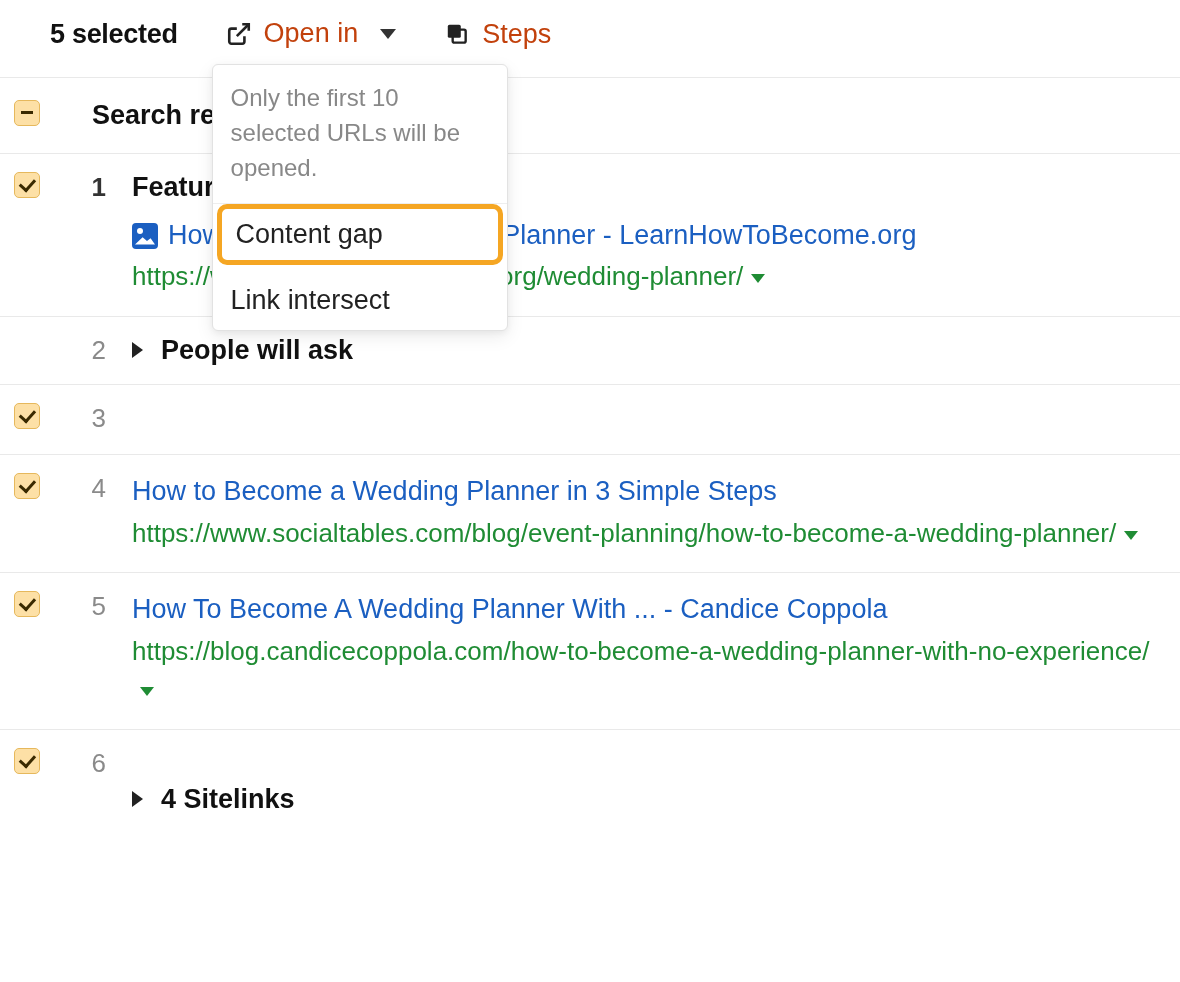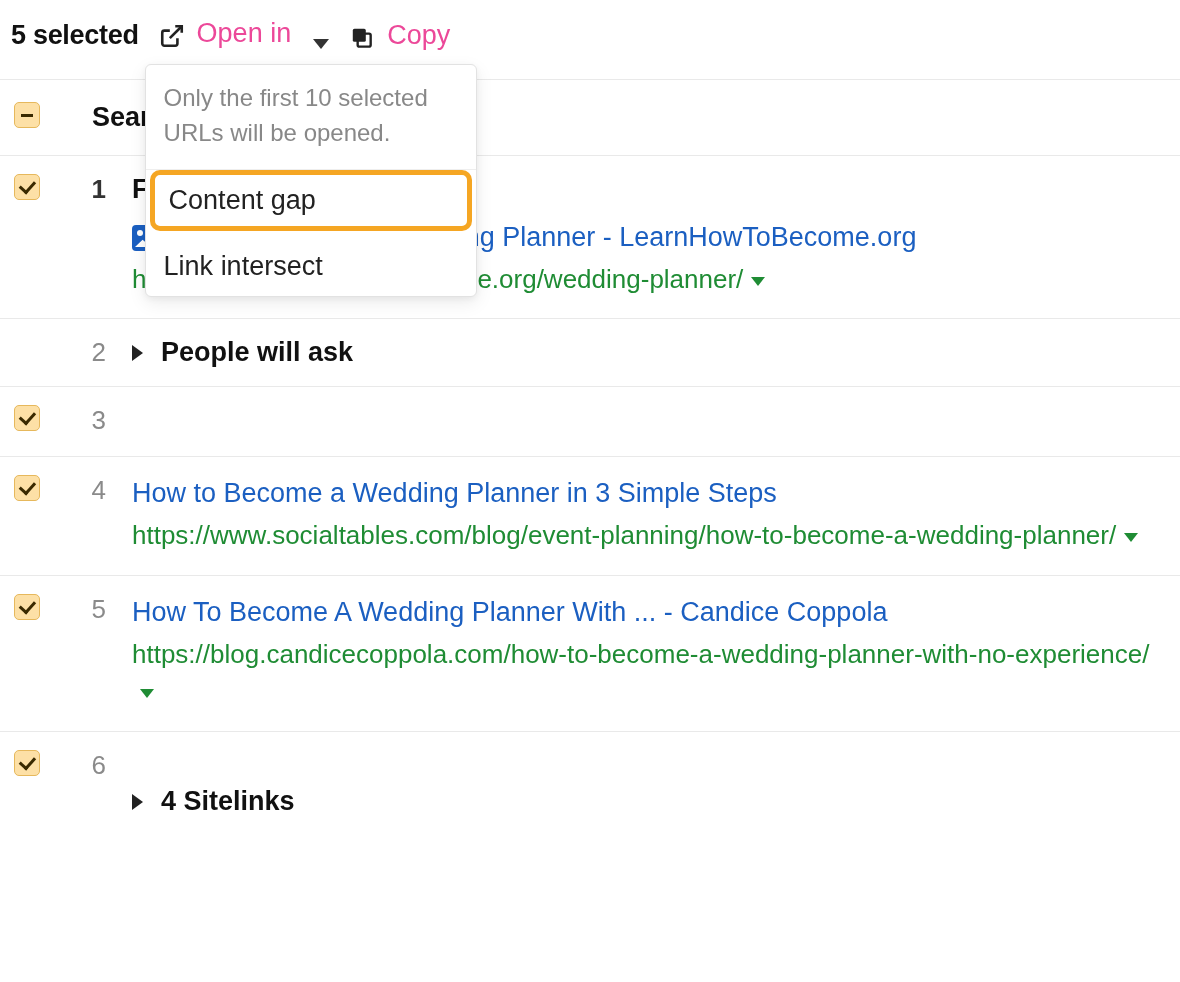--- a/index.html
+++ b/index.html
@@ -2,38 +2,39 @@
 <html><head>
 <meta charset="utf-8">
 <style>
   * { box-sizing: border-box; margin: 0; padding: 0; }
   html, body { font-family: -apple-system, BlinkMacSystemFont, "Segoe UI", Helvetica, Arial, sans-serif; background: #fff; }
   body { width: 1180px; }
 
   .toolbar {
     display: flex;
     align-items: center;
-    gap: 20px;
-    padding: 18px 11px 26px;
+    gap: 48px;
+    padding: 18px 22px 26px;
+    margin-left: 28px;
   }
   .selected-count { font-size: 27px; font-weight: 700; color: #111; letter-spacing: -0.3px; }
   .open-in-wrap { position: relative; }
   .open-in-btn, .copy-btn {
-    display: inline-flex; align-items: flex-end; gap: 12px;
-    font-size: 27px; color: #ec4899; cursor: pointer;
+    display: inline-flex; align-items: center; gap: 12px;
+    font-size: 27px; color: #c2410c; cursor: pointer;
   }
   .open-in-btn svg, .copy-btn svg { flex: none; }
   .caret-dn {
     width: 0; height: 0; border-left: 8px solid transparent;
     border-right: 8px solid transparent; border-top: 10px solid #333;
     margin-left: 10px;
   }
   .dropdown {
     position: absolute; top: 46px; left: -14px;
-    width: 332px; background: #fff; border: 1px solid #e2e2e2;
+    width: 296px; background: #fff; border: 1px solid #e2e2e2;
     border-radius: 6px; box-shadow: 0 6px 18px rgba(0,0,0,0.08), 0 2px 6px rgba(0,0,0,0.05);
     z-index: 20;
   }
   .dropdown-note {
     font-size: 24px; color: #888; line-height: 1.45;
     padding: 16px 18px 18px;
     border-bottom: 1px solid #eee;
   }
   .dropdown-item {
     font-size: 27px; color: #222; padding: 14px 18px; cursor: pointer;
@@ -136,21 +137,21 @@
       <div class="dropdown-item highlight">Content gap</div>
       <div class="dropdown-item">Link intersect</div>
     </div>
   </div>
 
   <div class="copy-btn">
     <svg width="26" height="26" viewBox="0 0 24 24" fill="#222">
         <rect x="8" y="8" width="12" height="12" rx="1.5" fill="#fff" stroke="#222" stroke-width="2.2"></rect>
         <rect x="3.5" y="3.5" width="12" height="12" rx="1.5" fill="#222"></rect>
       </svg>
-    <span>Copy</span>
+    <span>Steps</span>
   </div>
 </div>
 
 <div class="section-hdr">
   <div class="checkbox-col">
     <span class="checkbox indeterminate"></span>
   </div>
   <div class="num-col"></div>
   <div class="content-col" style="margin-left:-40px;">
     <span class="section-title">Search results</span>

